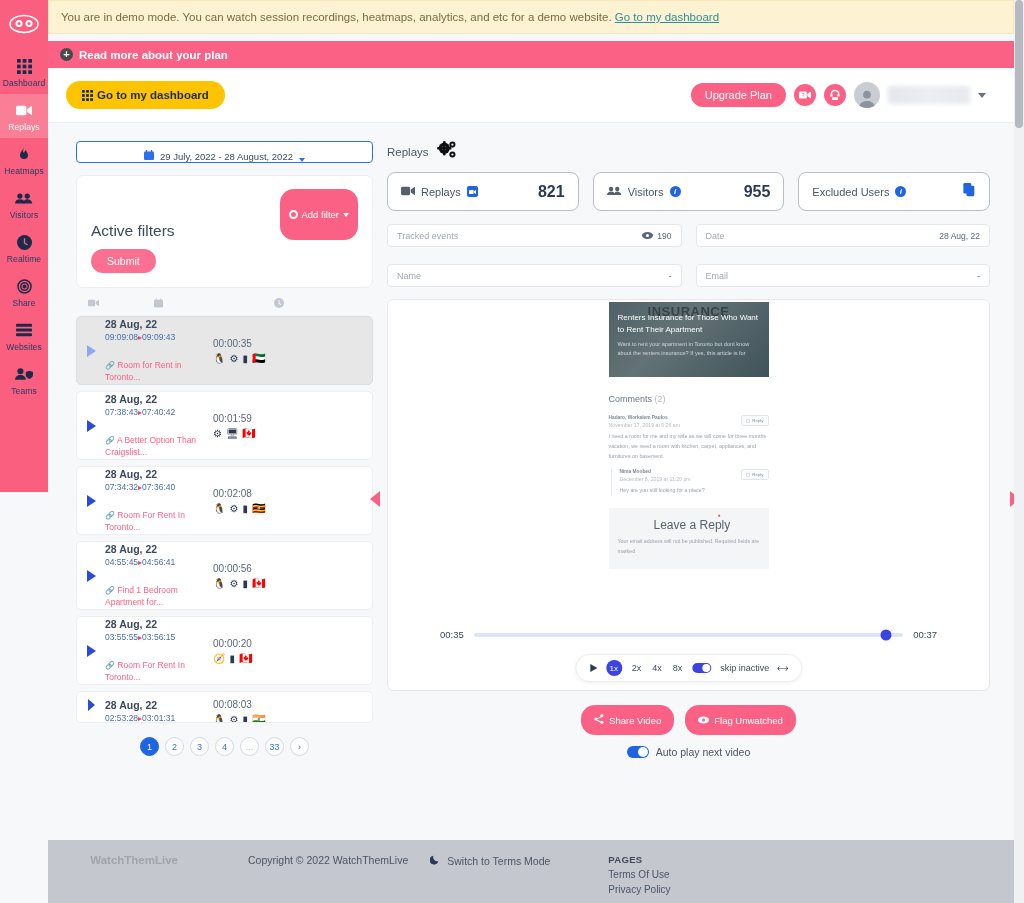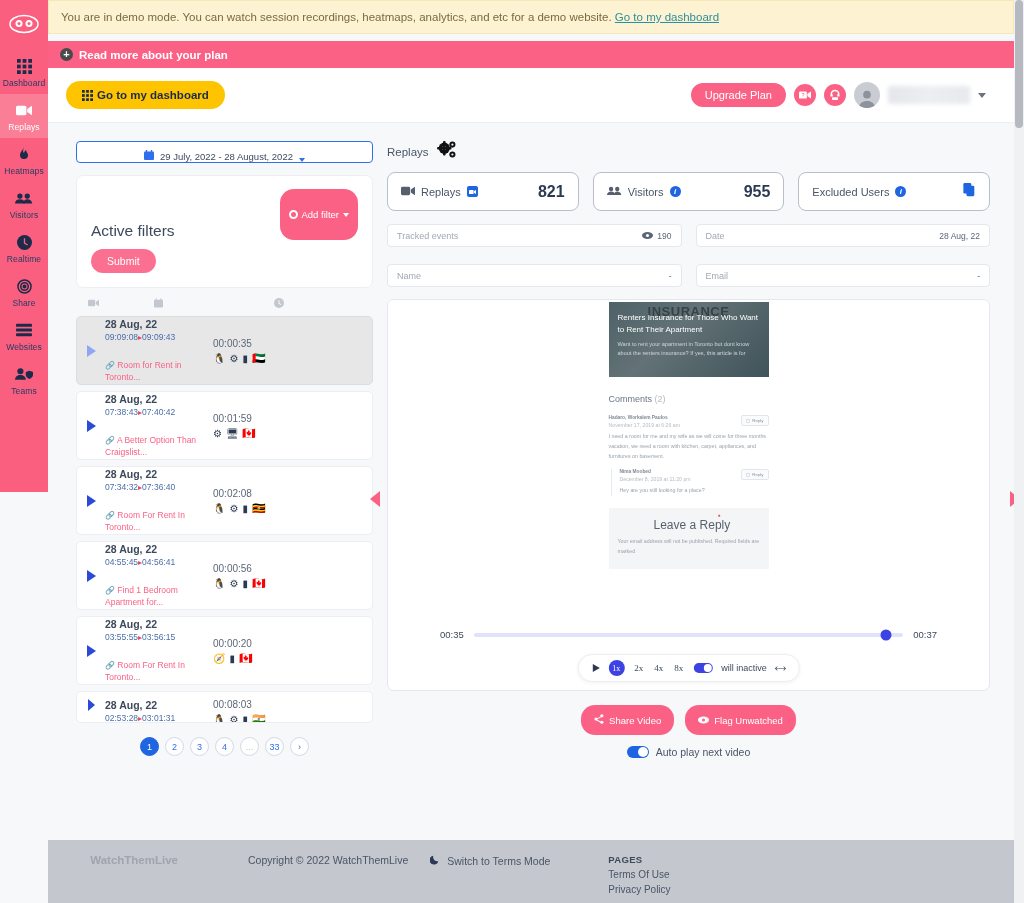--- a/index.html
+++ b/index.html
@@ -315,21 +315,20 @@
     background: #fff; border: 1px solid #eceef2; border-radius: 18px;
     height: 28px; display: flex; align-items: center; gap: 9px;
     padding: 0 14px; box-shadow: 0 1px 4px rgba(0,0,0,.06);
   }
   .ctrl-play { width: 0; height: 0;
     border-top: 4.5px solid transparent; border-bottom: 4.5px solid transparent;
     border-left: 7px solid #2b3a52; cursor: pointer; }
   .spd {
     font-size: 9px; color: #3d4a5c; cursor: pointer;
     padding: 2px 1px;
-    font-family: Liberation Serif, serif;
   }
   .spd.active {
     background: #3c43e2; color: #fff;
     width: 16px; height: 16px; border-radius: 50%;
     display: flex; align-items: center; justify-content: center;
     font-size: 8px;
   }
   .toggle {
     width: 19px; height: 10px; border-radius: 6px; background: #3c43e2;
     position: relative; cursor: pointer;
@@ -913,21 +912,21 @@
             <span class="seek-time">00:37</span>
           </div>
 
           <div class="ctrlbar">
             <span class="ctrl-play"></span>
             <span class="spd active">1x</span>
             <span class="spd">2x</span>
             <span class="spd">4x</span>
             <span class="spd">8x</span>
             <span class="toggle"></span>
-            <span class="skip-label">will inactive</span>
+            <span class="skip-label">skip inactive</span>
             <span class="expand-ico">⤢</span>
           </div>
         </div>
       </div>
 
       <div class="actions">
         <button class="act-btn">
           <span>
             <svg width="10" height="10" viewBox="0 0 14 14" fill="#fff">
                 <circle cx="11" cy="2.5" r="2.2"></circle>

